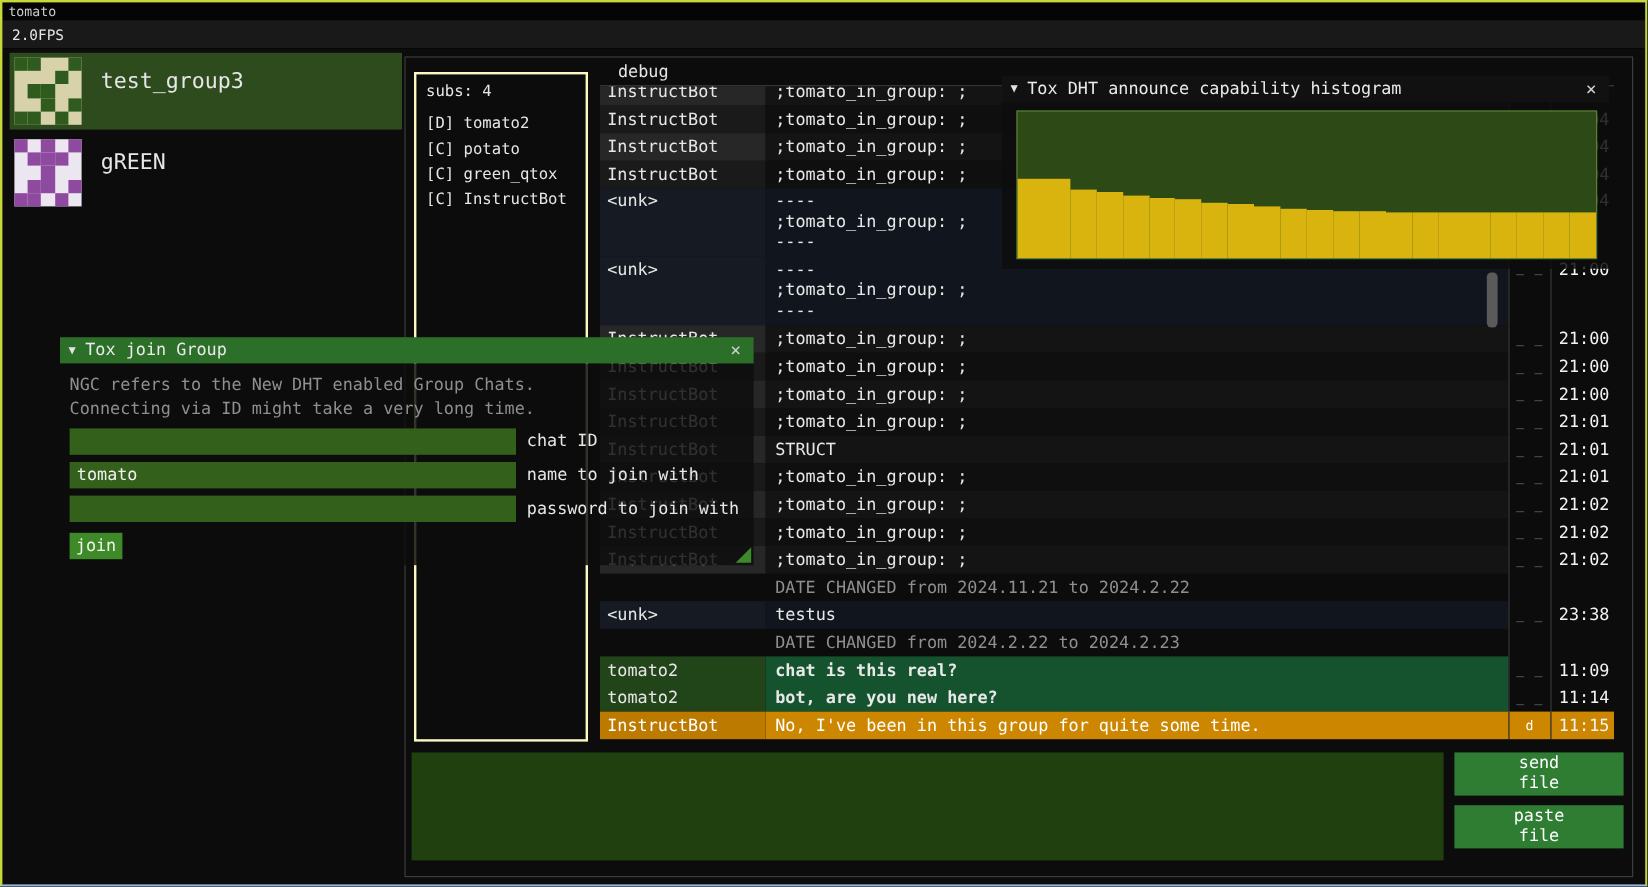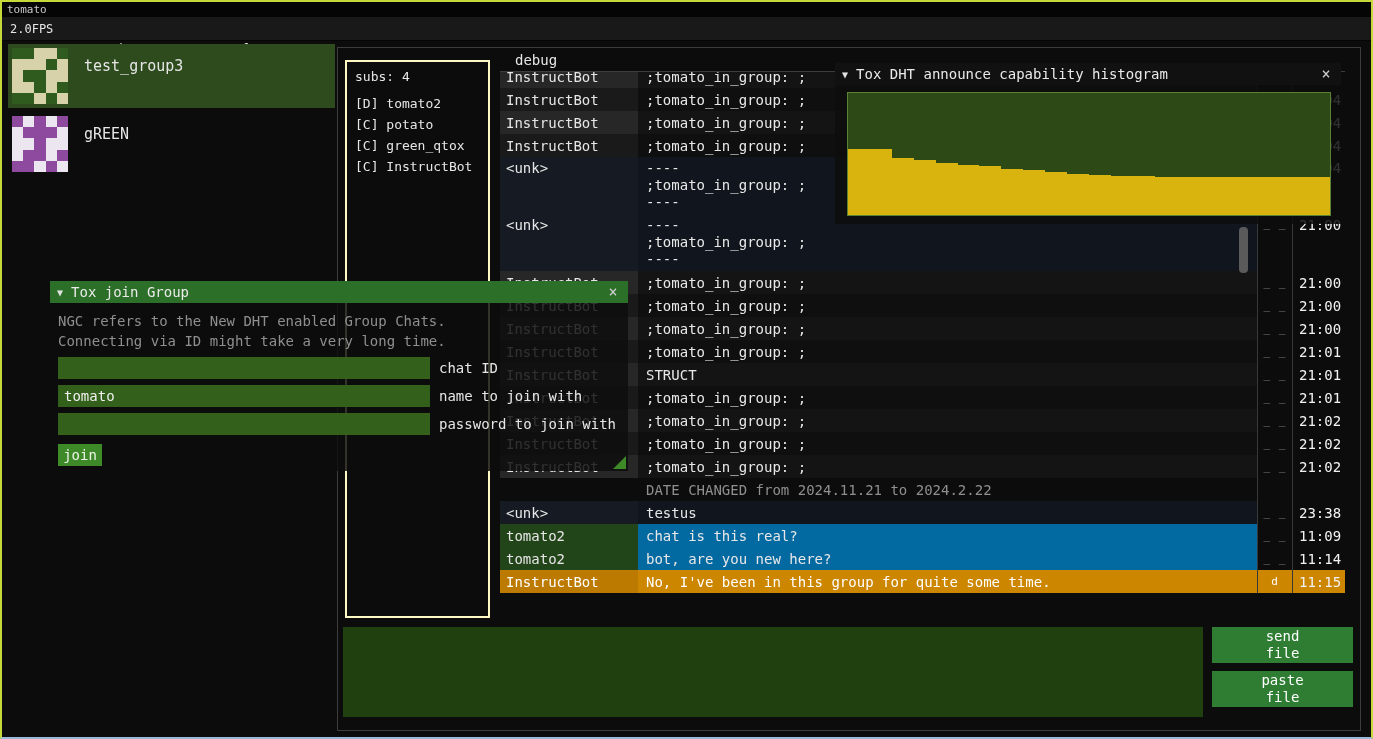--- a/index.html
+++ b/index.html
@@ -11,21 +11,21 @@
   .app-titlebar { position:absolute; left:2px; top:2px; right:2px; height:15px; background:#050505; color:#c9c9c9; font-size:11px; line-height:15px; padding-left:5px; }
   .menubar { position:absolute; left:2px; top:17px; right:2px; height:24px; background:#191919; display:flex; align-items:center; font-size:12px; padding-left:8px; border-bottom:1px solid #060606; }
   .fps { margin-right:22px; }
   .menu-items { display:flex; }
   .menu-item { padding:0 13px;margin-top:40px; }
 
   .sidebar { position:absolute; left:8px; top:44px; width:327px; }
   .group-item { height:64px; margin-bottom:4px; display:flex; }
   .group-item.selected { background:#2d4b1d; }
   .avatar { width:56px; height:56px; margin:4px; }
-  .group-name { margin:13px 0 0 12px; font-size:15px; }
+  .group-name { margin:13px 0 0 12px; font-size:18px; }
 
   .main-border { position:absolute; left:337px; top:47px; width:1024px; height:684px; border:1px solid #3d3d3d; }
 
   .subs-panel { position:absolute; left:345px; top:60px; width:145px; height:558px; border:2px solid #fef9c3; font-size:13px; }
   .subs-header { padding:7px 8px 9px 8px; }
   .subs-item { padding:1px 8px; line-height:19px; }
 
   .chat-tabbar { position:absolute; left:500px; top:49px; width:845px; height:23px; border-bottom:1px solid #3d3d3d; display:flex; align-items:center; font-size:14px; }
   .chat-tab { padding:2px 10px 2px 15px; }
 
@@ -40,21 +40,21 @@
   .row.a .name-cell { background:#272727; }
   .row.a .msg-cell { background:#141414; }
   .row.b .name-cell { background:#1a1a1a; }
   .row.b .msg-cell { background:#0f0f0f; }
   .row.unk { height:57px; }
   .row.unk > div { align-items:flex-start; padding-top:3px; }
   .row.unk .msg-cell { line-height:17px; }
   .row.unk .name-cell, .row.unk2 .name-cell { background:#161b23; }
   .row.unk .msg-cell, .row.unk2 .msg-cell { background:#11161e; }
   .row.self .name-cell { background:#224419; }
-  .row.self .msg-cell { background:#0369a1; }
+  .row.self .msg-cell { background:#14532d;font-weight:bold; }
   .row.highlight { color:#ffffff; }
   .row.highlight .name-cell { background:#bc7a00; }
   .row.highlight .msg-cell, .row.highlight .flags-cell, .row.highlight .time-cell { background:#cd8600; }
   .row.highlight .msg-cell { color:#ffffff;text-align:right; }
   .row.highlight .flags-cell { color:#ffffff; }
   .row.date .msg-cell { color:#8f8f8f; }
 
   .chat-scrollbar { position:absolute; left:1239px; top:227px; width:9px; height:46px; background:#5a5a5a; border-radius:4px; z-index:3; }
 
   .composer { position:absolute; left:343px; top:627px; width:860px; height:90px; background:#20400f; }
@@ -309,20 +309,26 @@
           <div class="time-cell"></div>
         </div>
 
         <div class="row unk2">
           <div class="name-cell">&lt;unk&gt;</div>
           <div class="msg-cell">testus</div>
           <div class="flags-cell">_ _</div>
           <div class="time-cell">23:38</div>
         </div>
 
+        <div class="row date">
+          <div class="name-cell"></div>
+          <div class="msg-cell">DATE CHANGED from 2024.2.22 to 2024.2.23</div>
+          <div class="flags-cell"></div>
+          <div class="time-cell"></div>
+        </div>
 
         <div class="row self">
           <div class="name-cell">tomato2</div>
           <div class="msg-cell">chat is this real?</div>
           <div class="flags-cell">_ _</div>
           <div class="time-cell">11:09</div>
         </div>
 
         <div class="row self">
           <div class="name-cell">tomato2</div>

